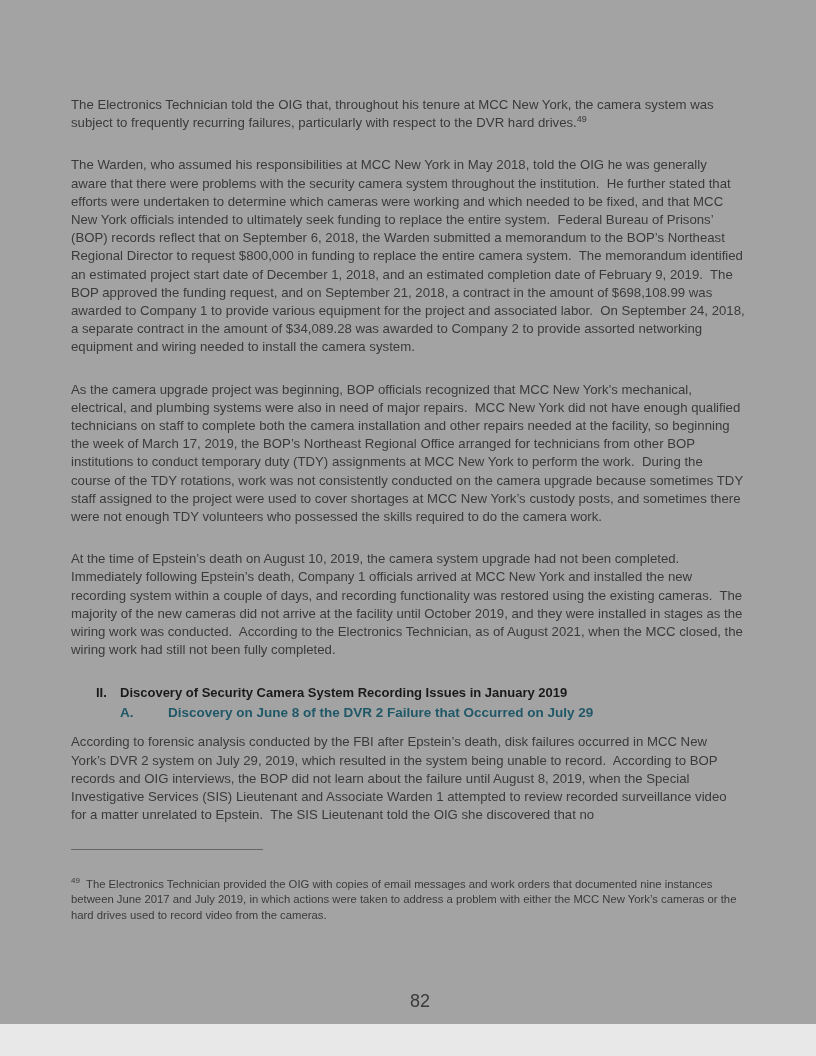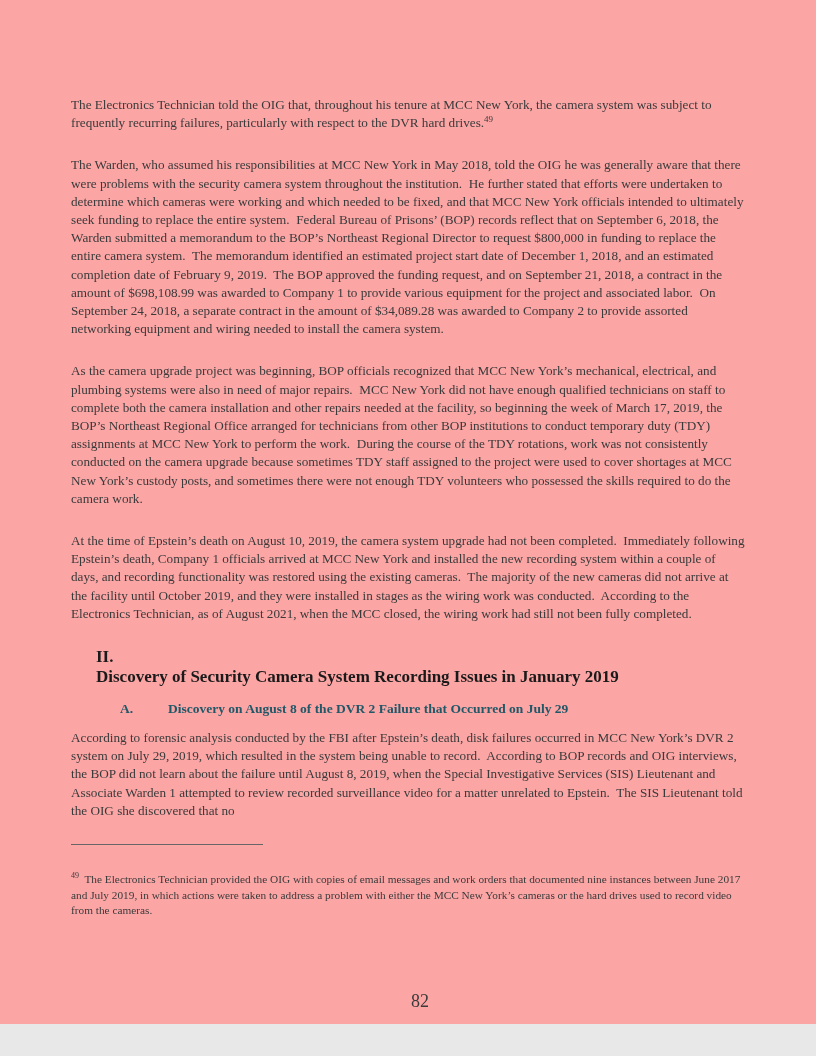--- a/index.html
+++ b/index.html
@@ -1,22 +1,22 @@
 <!DOCTYPE html>
 <html><head>
 <meta charset="utf-8">
 <style>
   * { box-sizing: border-box; }
   html, body { margin: 0; padding: 0; background: #ffffff; }
   .page {
     position: relative;
     width: 816px;
     height: 1056px;
-    background: #fca5a5;
-    font-family: Liberation Serif, serif;
+    background: #a3a3a3;
+    font-family: Liberation Sans, sans-serif;
     color: #3a3a3a;
     overflow: hidden;
   }
   .content {
     position: absolute;
     left: 71px;
     top: 96px;
     width: 674px;
   }
   p.body {
@@ -25,26 +25,25 @@
     margin: 0 0 24px 0;
     white-space: pre-wrap;
   }
   sup.fn-ref {
     font-size: 9px;
     line-height: 0;
     vertical-align: super;
   }
   .h2 {
     display: flex;
-    margin: 6px 0 13px 25px;
-    font-size: 17px;
+    margin: 6px 0 1px 25px;
+    font-size: 13px;
     font-weight: bold;
     color: #1a1a1a;
     line-height: 20px;
-    flex-direction: column;
   }
   .h2-label { width: 24px; flex: 0 0 auto; }
   .hA {
     display: flex;
     margin: 0 0 11px 49px;
     font-size: 13.5px;
     font-weight: bold;
     color: #215868;
     line-height: 18px;
   }
@@ -97,21 +96,21 @@
 
     <p class="body">At the time of Epstein’s death on August 10, 2019, the camera system upgrade had not been completed.  Immediately following Epstein’s death, Company 1 officials arrived at MCC New York and installed the new recording system within a couple of days, and recording functionality was restored using the existing cameras.  The majority of the new cameras did not arrive at the facility until October 2019, and they were installed in stages as the wiring work was conducted.  According to the Electronics Technician, as of August 2021, when the MCC closed, the wiring work had still not been fully completed.</p>
 
     <div class="h2">
       <span class="h2-label">II.</span>
       <span class="h2-title">Discovery of Security Camera System Recording Issues in January 2019</span>
     </div>
 
     <div class="hA">
       <span class="hA-label">A.</span>
-      <span class="hA-title">Discovery on August 8 of the DVR 2 Failure that Occurred on July 29</span>
+      <span class="hA-title">Discovery on June 8 of the DVR 2 Failure that Occurred on July 29</span>
     </div>
 
     <p class="body">According to forensic analysis conducted by the FBI after Epstein’s death, disk failures occurred in MCC New York’s DVR 2 system on July 29, 2019, which resulted in the system being unable to record.  According to BOP records and OIG interviews, the BOP did not learn about the failure until August 8, 2019, when the Special Investigative Services (SIS) Lieutenant and Associate Warden 1 attempted to review recorded surveillance video for a matter unrelated to Epstein.  The SIS Lieutenant told the OIG she discovered that no</p>
 
     <div class="footnote-sep"></div>
 
     <p class="footnote"><sup>49</sup><span>  The Electronics Technician provided the OIG with copies of email messages and work orders that documented nine instances between June 2017 and July 2019, in which actions were taken to address a problem with either the MCC New York’s cameras or the hard drives used to record video from the cameras.</span></p>
 
   </div>
 

